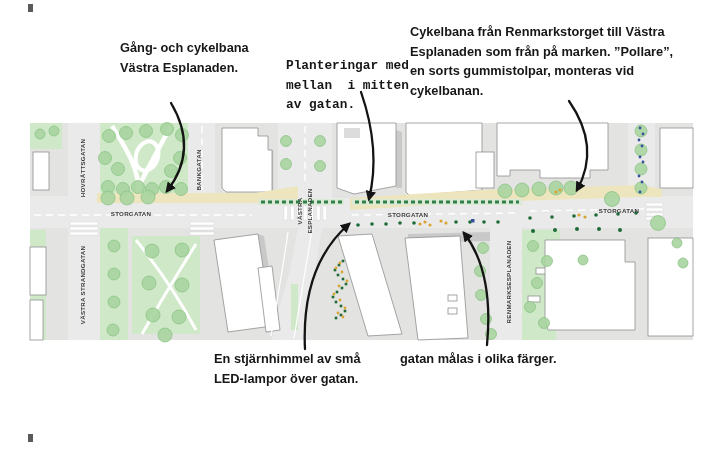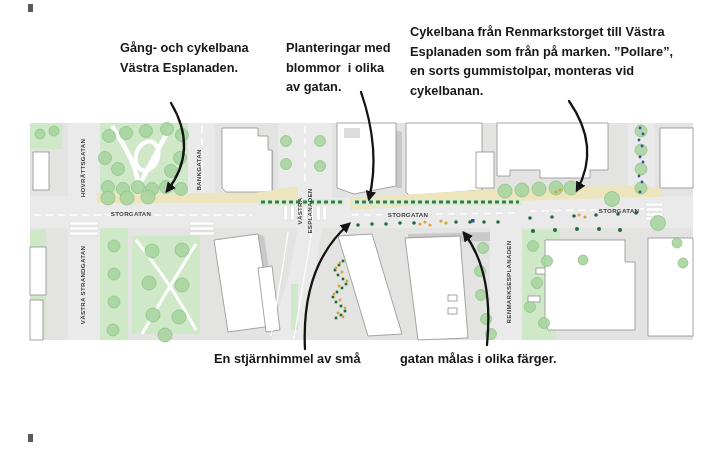--- a/index.html
+++ b/index.html
@@ -317,34 +317,35 @@
       <path class="arrow" marker-end="url(#ah)" d="M305,349 Q301,266 349,224"></path>
       <path class="arrow" marker-end="url(#ah)" d="M487,345 Q494,272 464,233"></path>
     </g>
   </svg>
 
   <div class="ann" style="left:82px;top:38px;width:190px;margin-left:38px;">
     <div>Gång- och cykelbana</div>
     <div>Västra Esplanaden.</div>
   </div>
 
-  <div class="ann" style="left:286px;top:38px;width:130px;">
+  <div class="ann" style="left:286px;top:56px;width:130px;font-family:Liberation Mono, monospace;">
     <div>Planteringar med</div>
-    <div>blommor  i olika</div>
+    <div>mellan  i mitten</div>
     <div>av gatan.</div>
   </div>
 
   <div class="ann" style="left:410px;top:22px;width:300px;">
     <div>Cykelbana från Renmarkstorget till Västra</div>
     <div>Esplanaden som från på marken. ”Pollare”,</div>
     <div>en sorts gummistolpar, monteras vid cykelbanan.</div>
   </div>
 
   <div class="ann" style="left:214px;top:349px;width:180px;">
     <div>En stjärnhimmel av små</div>
+    <div>LED-lampor över gatan.</div>
   </div>
 
   <div class="ann" style="left:400px;top:349px;width:270px;">
     <div>gatan målas i olika färger.</div>
   </div>
 
   <div class="corner-mark" style="left:28px;top:4px;"></div>
   <div class="corner-mark" style="left:28px;top:434px;"></div>
 </div>
 

